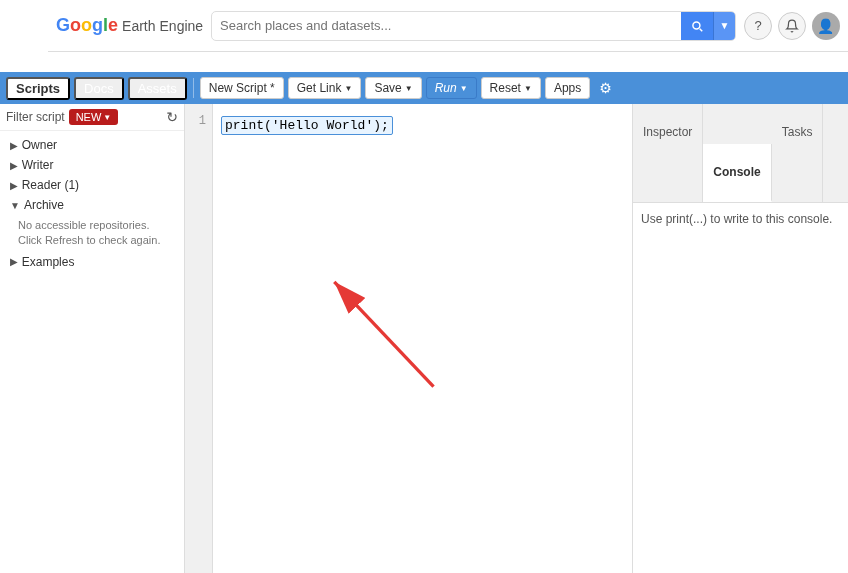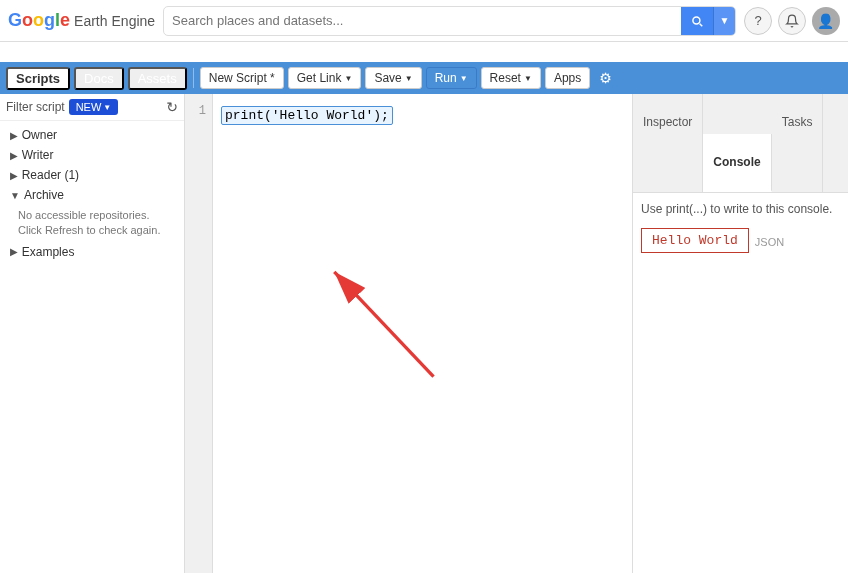--- a/index.html
+++ b/index.html
@@ -1,21 +1,21 @@
 <!DOCTYPE html>
 <html><head>
   <meta charset="utf-8">
   <style>
     * { margin: 0; padding: 0; box-sizing: border-box; }
     body { font-family: Arial, sans-serif; font-size: 13px; width: 848px; height: 573px; overflow: hidden; background: #fff; }
 
     
     #top-nav {
       display: flex; align-items: center; background: #fff; border-bottom: 1px solid #ddd;
-      padding: 4px 8px; height: 42px; gap: 8px;
+      padding: 4px 8px; height: 52px; gap: 8px; margin-left: 48px;
     }
     #logo { display: flex; align-items: center; gap: 4px; font-size: 15px; font-weight: bold; white-space: nowrap; }
     .logo-g { color: #4285F4; } .logo-o1 { color: #EA4335; } .logo-o2 { color: #FBBC05; }
     .logo-g2 { color: #4285F4; } .logo-l { color: #34A853; } .logo-e { color: #EA4335; }
     #logo-earth { color: #555; font-weight: normal; font-size: 14px; }
     #logo-engine { color: #555; font-weight: normal; font-size: 14px; }
     #search-bar { flex: 1; display: flex; align-items: center; border: 1px solid #ddd; border-radius: 5px; overflow: hidden; height: 30px; }
     #search-input { flex: 1; border: none; outline: none; padding: 0 8px; font-size: 13px; color: #999; }
     #search-btn { background: #4285F4; border: none; width: 32px; height: 30px; cursor: pointer; display: flex; align-items: center; justify-content: center; }
     #search-dropdown-btn { background: #5a95f5; border: none; width: 22px; height: 30px; cursor: pointer; display: flex; align-items: center; justify-content: center; border-left: 1px solid #3a75d4; }
@@ -24,32 +24,32 @@
     .nav-avatar { width: 28px; height: 28px; border-radius: 50%; background: #aaa; cursor: pointer; display: flex; align-items: center; justify-content: center; color: white; font-size: 14px; }
 
     
     #toolbar {
       display: flex; align-items: center; background: #4a90d9; padding: 4px 6px; height: 32px; gap: 4px; margin-top: 20px;
     }
     .toolbar-tab { color: white; padding: 2px 8px; font-size: 13px; cursor: pointer; border-radius: 3px; }
     .toolbar-tab.active { background: white; color: #333; font-weight: bold; }
     .toolbar-divider { width: 1px; background: rgba(255,255,255,0.4); height: 20px; margin: 0 2px; }
     .toolbar-btn { background: white; border: 1px solid #ccc; border-radius: 3px; padding: 2px 8px; font-size: 12px; cursor: pointer; display: flex; align-items: center; gap: 3px; height: 22px; color: #333; }
-    .toolbar-btn.primary { background: #4a90d9; color: white; border-color: #3a7bc8; }
+    .toolbar-btn.primary { background: #4a90d9; color: white; border-color: #3a7bc8; font-style: italic; }
     .toolbar-btn .caret { font-size: 8px; }
     #gear-btn { background: #4a90d9; border: none; color: white; cursor: pointer; font-size: 14px; padding: 2px 5px; }
 
     
     #main-area { display: flex; height: calc(573px - 42px - 32px); }
 
     
     #sidebar { width: 185px; border-right: 1px solid #ddd; display: flex; flex-direction: column; background: #fff; overflow: hidden; }
     #filter-row { display: flex; align-items: center; padding: 5px 6px; gap: 4px; border-bottom: 1px solid #eee; }
     #filter-label { font-size: 12px; color: #555; }
-    #new-btn { background: #1d4ed8; color: white; border: none; border-radius: 3px; padding: 2px 7px; font-size: 11px; cursor: pointer; display: flex; align-items: center; gap: 2px; }
+    #new-btn { background: #b91c1c; color: white; border: none; border-radius: 3px; padding: 2px 7px; font-size: 11px; cursor: pointer; display: flex; align-items: center; gap: 2px; }
     #refresh-btn { margin-left: auto; background: none; border: none; cursor: pointer; color: #555; font-size: 14px; }
     #script-tree { flex: 1; overflow-y: auto; padding: 4px 0; font-size: 12px; }
     .tree-item { padding: 3px 10px; cursor: pointer; display: flex; align-items: center; gap: 4px; }
     .tree-arrow { font-size: 10px; color: #555; }
     .tree-label { color: #333; }
     .archive-note { padding: 3px 18px 3px 18px; color: #777; font-size: 11px; line-height: 1.4; }
 
     
     #editor-area { flex: 1; display: flex; flex-direction: column; border-right: 1px solid #ddd; background: #f8f8f8; }
     #code-area { flex: 1; display: flex; background: #fff; font-family: 'Courier New', monospace; font-size: 13px; }
@@ -196,19 +196,15 @@
   </div>
 
   <div id="inspector-panel">
     <div id="inspector-tabs">
       <div class="inspector-tab">Inspector</div>
       <div class="inspector-tab active">Console</div>
       <div class="inspector-tab">Tasks</div>
     </div>
     <div id="inspector-content">
       <div class="console-hint">Use print(...) to write to this console.</div>
-      <div class="console-output-row">
-        <div class="console-output-box">Hello World</div>
-        <span class="json-label">JSON</span>
-      </div>
     </div>
   </div>
 </div>
 
 </body></html>

